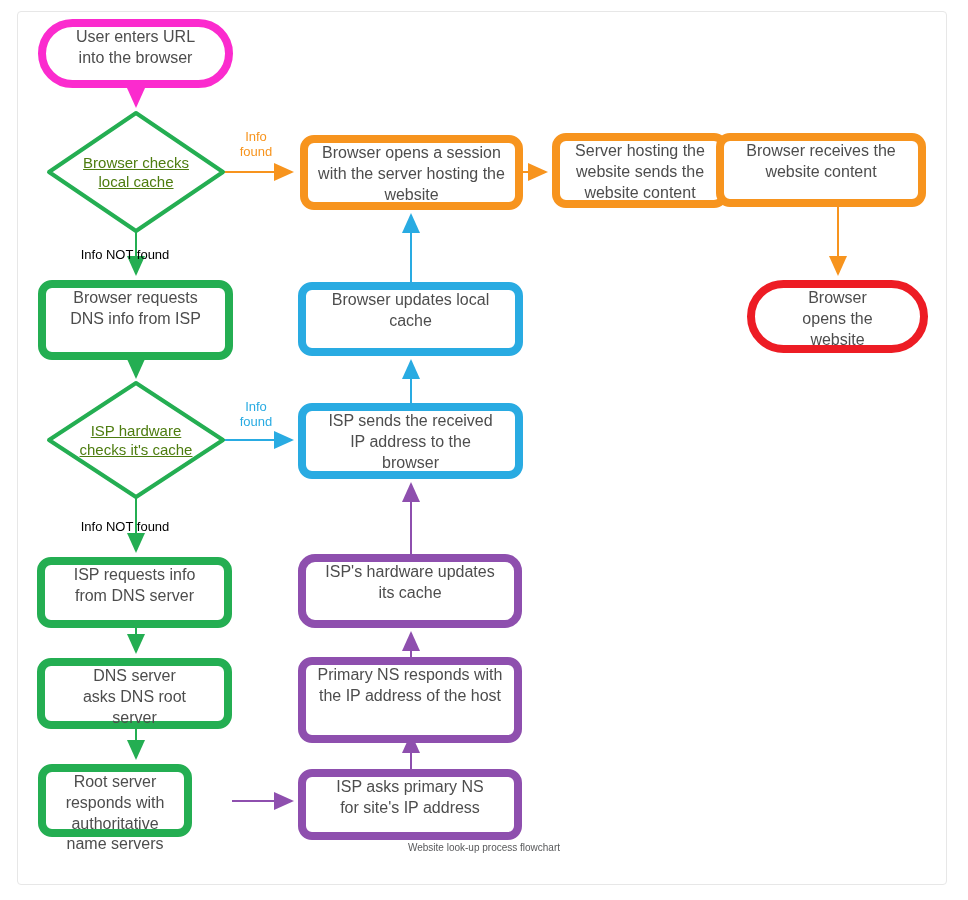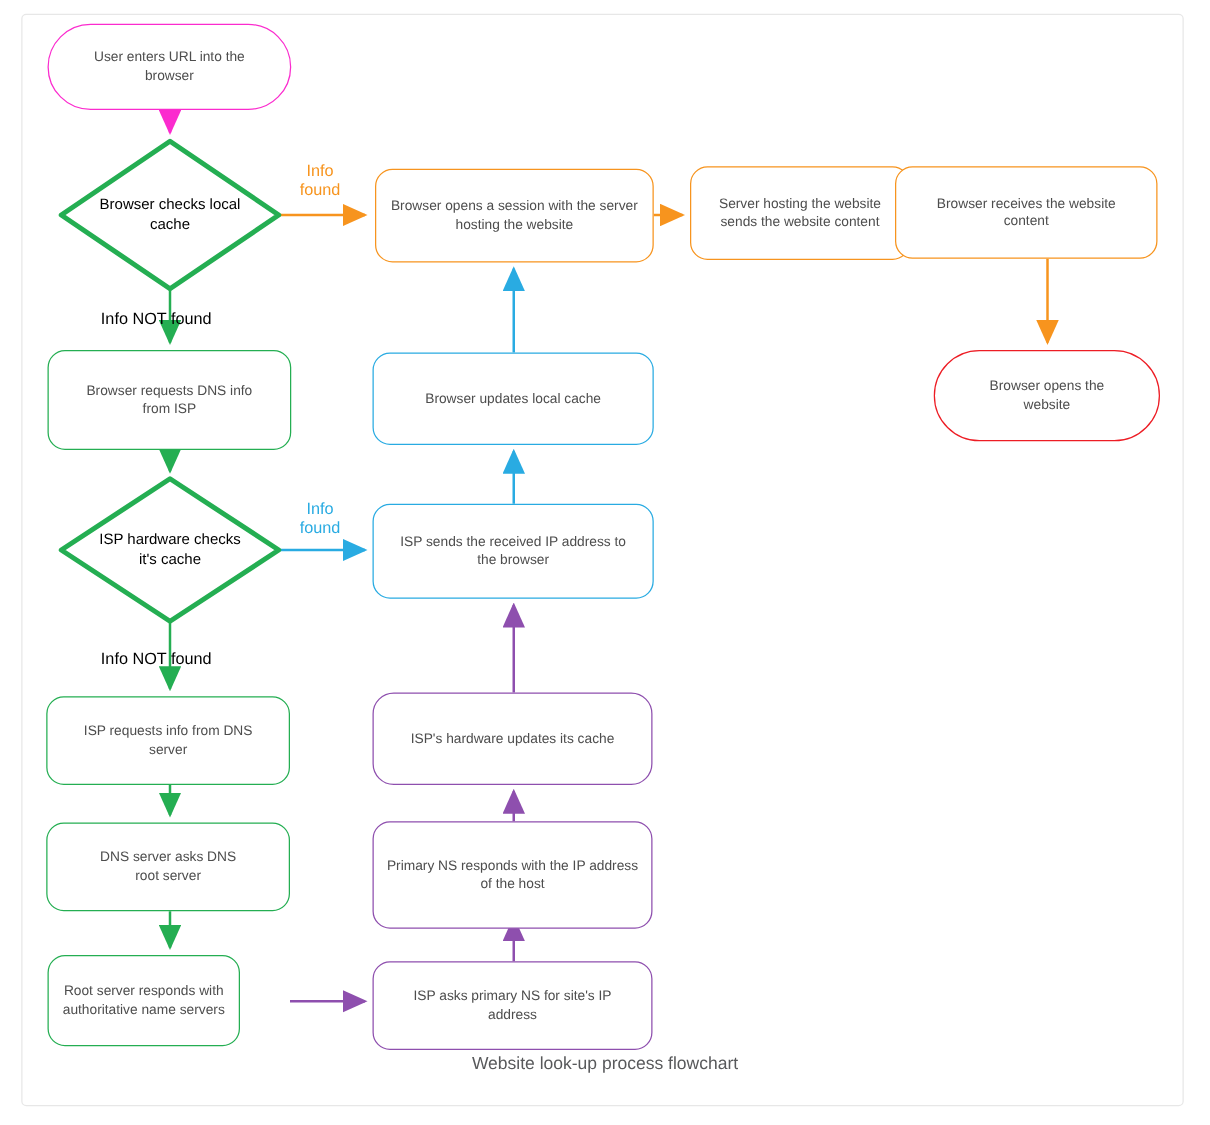--- a/index.html
+++ b/index.html
@@ -7,43 +7,43 @@
     position:relative; width:968px; height:900px; background:#ffffff;
     font-family:"Liberation Sans", sans-serif; overflow:hidden;
   }
   .frame {
     position:absolute; left:17px; top:11px; width:928px; height:872px;
     border:1px solid #e7e7e7; border-radius:4px; background:#ffffff;
   }
   svg.layer { position:absolute; left:0; top:0; }
   .node {
     position:absolute; box-sizing:border-box; background:#ffffff;
-    border:1px solid #8b5cf6; border-radius:14px;
-    display:flex; align-items:center; justify-content:center;
-    text-align:center; color:#4d4d4d; font-size:11px; line-height:1.3;
+    border:8px solid #8b5cf6; border-radius:14px;
+    display:flex; align-items:flex-start; justify-content:center;
+    text-align:center; color:#4d4d4d; font-size:16px; line-height:1.3;
   }
   .stadium { border-radius:40px; }
   .c-magenta { border-color:#fb2bce; }
   .c-green   { border-color:#24ae52; }
   .c-orange  { border-color:#f7941e; }
   .c-blue    { border-color:#29abe2; }
   .c-purple  { border-color:#8e4fae; }
   .c-red     { border-color:#ed1c24; }
   .dtext {
     position:absolute; display:flex; align-items:center; justify-content:center;
-    text-align:center; color:#000000; font-size:12px; line-height:1.3;
+    text-align:center; color:#4d7c0f; font-size:15px; line-height:1.3;text-decoration:underline;
   }
   .elabel { position:absolute; font-size:13px; line-height:1.15; text-align:center; }
   .el-orange { color:#f7941e; }
   .el-green  { color:#000000; }
   .el-blue   { color:#29abe2; }
   .nowrap { white-space:nowrap; }
   .caption {
     position:absolute; left:0; top:842px; width:968px; text-align:center;
-    color:#58595b; font-size:14px;
+    color:#58595b; font-size:10px;
   }
   
   #n-start           { left:38px;  top:19px;  width:195px; height:69px; padding:0 28px; }
   #n-session         { left:300px; top:135px; width:223px; height:75px; padding:0 8px;  }
   #n-server-sends    { left:552px; top:133px; width:176px; height:75px; padding:0 6px;  }
   #n-receives        { left:716px; top:133px; width:210px; height:74px; padding:0 18px; }
   #n-opens           { left:747px; top:280px; width:181px; height:73px; padding:0 30px; }
   #n-requests-dns    { left:38px;  top:280px; width:195px; height:80px; padding:0 24px; }
   #n-updates-local   { left:298px; top:282px; width:225px; height:74px; padding:0 20px; }
   #n-isp-sends       { left:298px; top:403px; width:225px; height:76px; padding:0 20px; }

